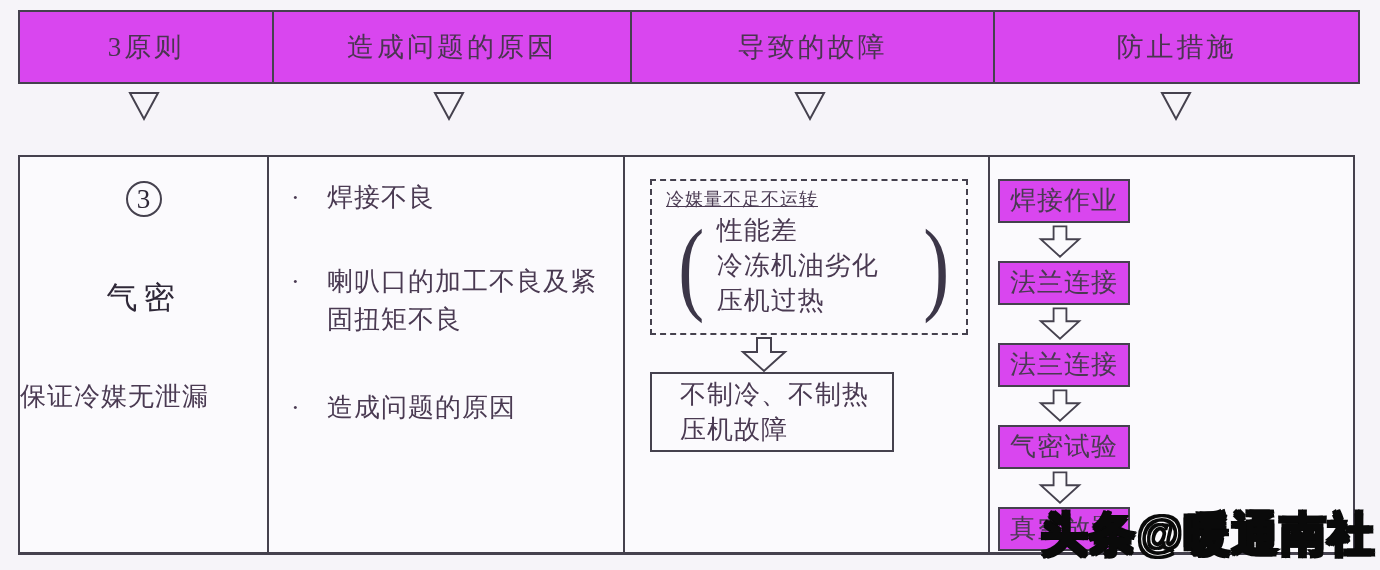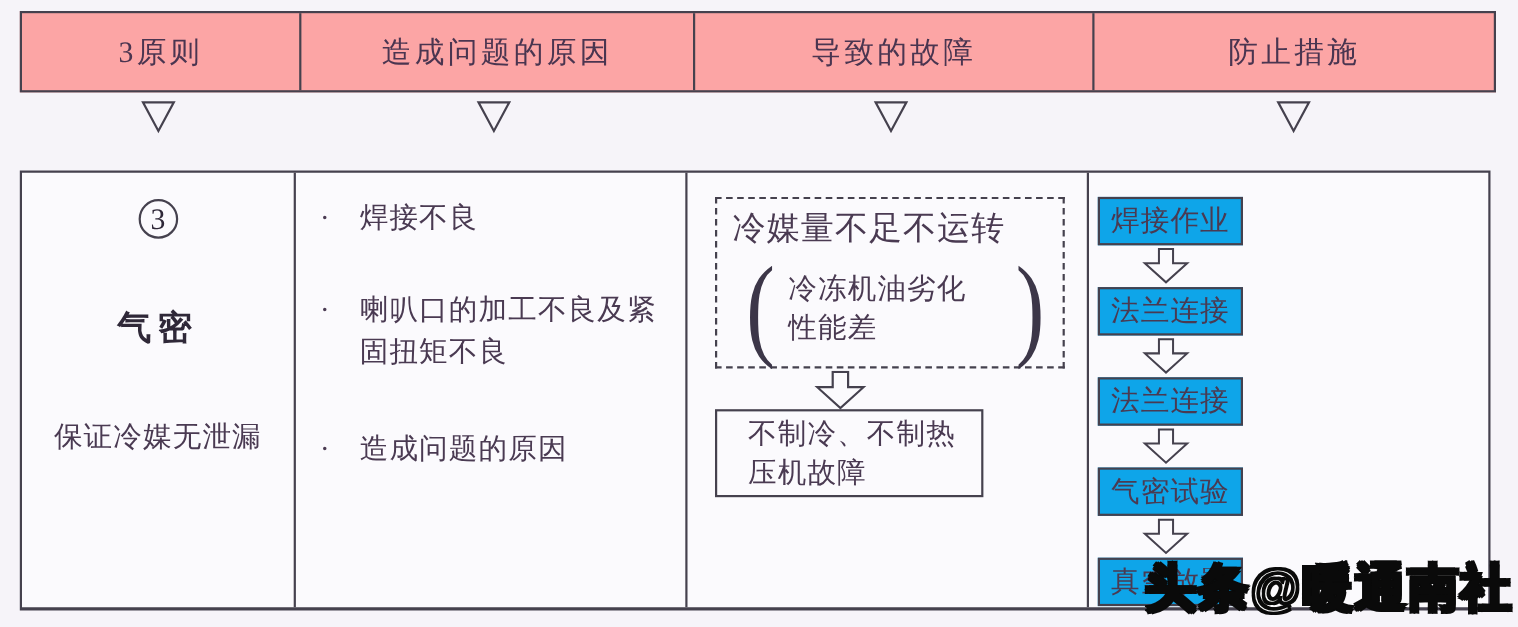--- a/index.html
+++ b/index.html
@@ -8,21 +8,21 @@
     font-family: "Liberation Serif", "DejaVu Serif", serif;
     background: #f6f4f9;
     color: #4a3a52;
     overflow: hidden;
   }
   .canvas { position: relative; width: 1380px; height: 570px; background: #f6f4f9; }
 
   
   .header-table {
     position: absolute; left: 18px; top: 10px; width: 1342px; height: 74px;
-    display: flex; border: 2px solid #45414e; background: #fca5a5;
+    display: flex; border: 2px solid #45414e; background: #d946ef;
   }
   .header-cell {
     display: flex; align-items: center; justify-content: center;
     font-size: 27px; letter-spacing: 3px; color: #4a3550;
   }
   .header-cell + .header-cell { border-left: 2px solid #45414e; }
   .hc-1 { width: 252px; } .hc-2 { width: 358px; } .hc-3 { width: 363px; } .hc-4 { flex: 1; }
 
   
   .triangle-row {
@@ -43,40 +43,40 @@
 
   
   .principle-number {
     position: absolute; top: 24px; left: 50%; transform: translateX(-50%);
     width: 36px; height: 36px; border: 2px solid #45414e; border-radius: 50%;
     display: flex; align-items: center; justify-content: center;
     font-size: 27px; color: #2f2838;
   }
   .principle-name {
     position: absolute; top: 120px; width: 100%; text-align: center;
-    font-size: 31px; font-weight: bold; letter-spacing: 6px; color: #2f2838;
+    font-size: 31px; font-weight: normal; letter-spacing: 6px; color: #2f2838;
     font-family: "Liberation Sans", "DejaVu Sans", sans-serif;
   }
   .principle-desc {
-    position: absolute; top: 222px; width: 100%; text-align: center;
+    position: absolute; top: 222px; width: 100%; text-align: left;
     font-size: 26px; letter-spacing: 1px;
   }
 
   
   .cause-item { position: absolute; left: 22px; display: flex; font-size: 26px; line-height: 38px; }
   .cause-item .bullet { width: 24px; flex: 0 0 24px; font-size: 26px; }
   .cause-item .cause-text { width: 296px; letter-spacing: 1px; margin-left: 12px; }
   .cause-1 { top: 22px; } .cause-2 { top: 106px; } .cause-3 { top: 232px; }
 
   
   .fault-dashed-box {
     position: absolute; left: 25px; top: 22px; width: 318px; height: 156px;
     border: 2px dashed #45414e; padding: 6px 12px 4px 14px;
   }
-  .fault-condition { font-size: 30px; letter-spacing: 1px; white-space: nowrap; }
+  .fault-condition { font-size: 18px; letter-spacing: 1px; white-space: nowrap; text-decoration: underline; }
   .bracket-group { display: flex; align-items: center; margin-left: 8px; margin-top: 2px; }
   .bracket {
     font-size: 104px; font-weight: 100; line-height: 100px; color: #3c3648;
     font-family: "Liberation Serif", serif; transform: scaleX(0.75);
   }
   .sub-conditions { flex: 1; padding-left: 8px; }
   .sub-condition { font-size: 26px; line-height: 35px; letter-spacing: 1px; }
   .fault-arrow { position: absolute; left: 115px; top: 180px; }
   .fault-result-box {
     position: absolute; left: 25px; top: 215px; width: 244px; height: 80px;
@@ -84,21 +84,21 @@
   }
   .fault-result-line { font-size: 26px; line-height: 35px; letter-spacing: 1px; white-space: nowrap; }
 
   
   .measures-flow {
     position: absolute; left: 8px; top: 22px;
     display: flex; flex-direction: column; align-items: flex-start;
   }
   .measure-box {
     border: 2px solid #45414e; padding: 2px 10px 3px 10px;
-    font-size: 26px; letter-spacing: 1px; white-space: nowrap; background: #0ea5e9;
+    font-size: 26px; letter-spacing: 1px; white-space: nowrap; background: #d946ef;
   }
   .flow-arrow { margin: 2px 0 2px 40px; line-height: 0; }
 
   .icon-svg { display: block; }
 
   
   .watermark {
     position: absolute; right: 4px; bottom: 4px;
     font-family: "Liberation Sans", "DejaVu Sans", sans-serif;
     font-size: 46px; font-weight: bold; letter-spacing: 2px;
@@ -165,22 +165,23 @@
         <span class="cause-text">造成问题的原因</span>
       </div>
     </div>
 
     <div class="main-col col-faults">
       <div class="fault-dashed-box">
         <div class="fault-condition">冷媒量不足不运转</div>
         <div class="bracket-group">
           <span class="bracket">(</span>
           <div class="sub-conditions">
+            <div class="sub-condition">性能差</div>
             <div class="sub-condition">冷冻机油劣化</div>
-            <div class="sub-condition">性能差</div>
+            <div class="sub-condition">压机过热</div>
           </div>
           <span class="bracket">)</span>
         </div>
       </div>
       <div class="fault-arrow">
         <svg class="icon-svg" width="48" height="36" viewBox="0 0 48 36">
             <path d="M17 1 H31 V15 H45 L24 34 L3 15 H17 Z" fill="#fbfafd" stroke="#45414e" stroke-width="2" stroke-linejoin="miter"></path>
           </svg>
       </div>
       <div class="fault-result-box">

